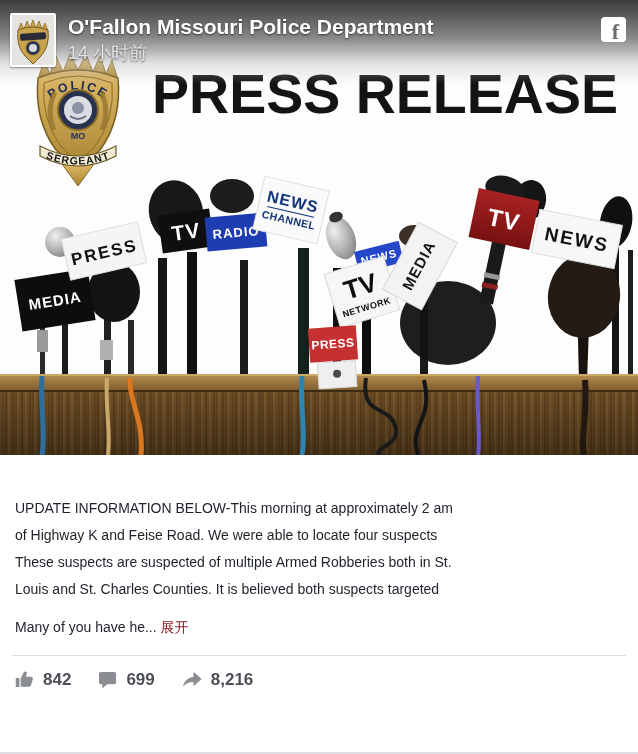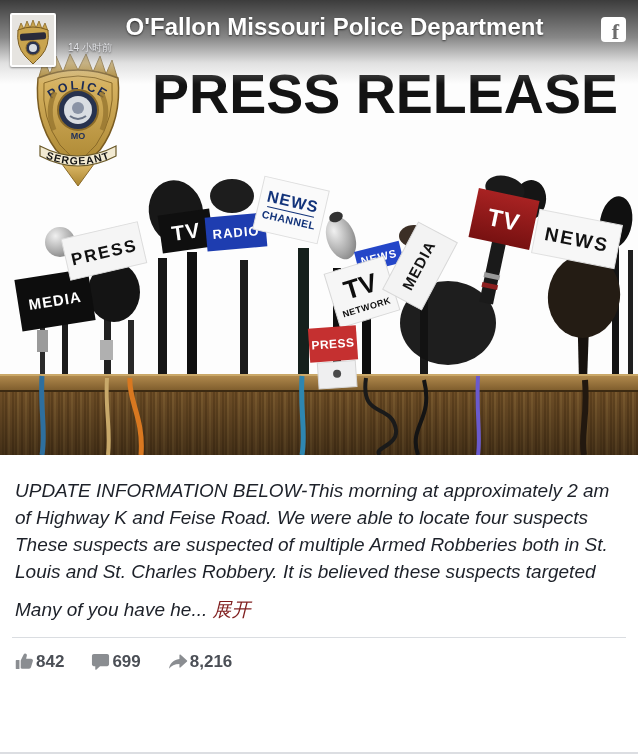--- a/index.html
+++ b/index.html
@@ -7,33 +7,33 @@
   .card { width:638px; height:754px; position:relative; background:#fff; overflow:hidden;
           border-bottom:2px solid #dcdee2; }
   .photo { position:relative; width:638px; height:455px; background:#fdfdfd; cursor:pointer; }
   .photo svg { display:block; }
   .header { position:absolute; top:0; left:0; width:638px; height:84px; padding:13px 12px 0 10px;
             background:linear-gradient(to bottom, rgba(52,52,52,0.96) 0%, rgba(110,110,110,0.82) 45%,
             rgba(190,190,190,0.45) 75%, rgba(255,255,255,0) 100%); display:flex; align-items:flex-start; }
   .avatar { width:46px; height:54px; background:#fff; border:2px solid #fff; border-radius:2px;
             box-shadow:0 1px 2px rgba(0,0,0,0.4); overflow:hidden; flex:0 0 auto; }
   .htext { margin-left:12px; padding-top:3px; flex:1; }
-  .pname { color:#fff; font-size:24px; font-weight:bold; text-shadow:0 1px 2px rgba(0,0,0,0.6); line-height:22px;text-align:center; }
-  .ptime { color:#e3e4e8; font-size:10px; text-shadow:0 1px 2px rgba(0,0,0,0.6); margin-top:3px; }
+  .pname { color:#fff; font-size:21px; font-weight:bold; text-shadow:0 1px 2px rgba(0,0,0,0.6); line-height:22px; }
+  .ptime { color:#e3e4e8; font-size:18px; text-shadow:0 1px 2px rgba(0,0,0,0.6); margin-top:3px; }
   .fbicon { width:25px; height:25px; background:#fff; border-radius:4px; margin-top:4px;
             display:flex; align-items:flex-end; justify-content:center; flex:0 0 auto; }
   .fbicon .f { color:#6d6d6d; font-size:22px; font-weight:bold; line-height:20px; margin-right:-4px;
                font-family:"Liberation Serif", serif; }
-  .body-text { padding:22px 16px 0 15px; color:#1d2129; font-size:19px;font-style:italic; }
+  .body-text { padding:40px 16px 0 15px; color:#1d2129; font-size:14px; }
   .body-text .line { line-height:27px; white-space:nowrap; }
   .more-row { margin-top:11px; line-height:27px; }
   .expand-link { color:#7f1d1d; text-decoration:none; cursor:pointer; }
   .stats { margin:14px 12px 0 12px; border-top:1px solid #dadde1; height:48px;
            display:flex; align-items:center; gap:27px; padding-left:3px; }
-  .stat { display:flex; align-items:center; gap:2px; cursor:pointer; }
+  .stat { display:flex; align-items:center; gap:9px; cursor:pointer; }
   .stat svg { display:block; }
   .stat .num { color:#4b4f56; font-size:17px; font-weight:bold; }
 </style>
 </head>
 <body>
 
 <div class="card">
 
   <div class="photo">
     <svg width="638" height="455" viewBox="0 0 638 455" xmlns="http://www.w3.org/2000/svg">
@@ -234,21 +234,21 @@
         <span class="f">f</span>
       </div>
     </div>
   </div>
 
   <div class="body-text">
     <div>
         <div class="line">UPDATE INFORMATION BELOW-This morning at approximately 2 am</div>
         <div class="line">of Highway K and Feise Road. We were able to locate four suspects</div>
         <div class="line">These suspects are suspected of multiple Armed Robberies both in St.</div>
-        <div class="line">Louis and St. Charles Robbery. It is believed these suspects targeted</div>
+        <div class="line">Louis and St. Charles Counties. It is believed both suspects targeted</div>
       </div>
     <div class="more-row"><span>Many of you have he... </span><a class="expand-link">展开</a></div>
   </div>
 
   <div class="stats">
     <div class="stat">
       <svg width="19" height="19" viewBox="0 0 20 20">
         <path fill="#8a8d91" d="M1.5 8.5h3.2V18H1.5c-.4 0-.7-.3-.7-.7V9.2c0-.4.3-.7.7-.7zM6 17.6V8.9l3.1-6.3c.3-.6.9-1 1.6-1 1 0 1.8.8 1.8 1.8 0 .15-.02.3-.05.44L11.7 7h5.2c1.1 0 2 .9 2 2 0 .2-.03.4-.09.58l-2 6.6c-.26.86-1.05 1.45-1.95 1.45H7.4c-.5 0-1-.17-1.4-.43z"></path>
       </svg>
       <span class="num">842</span>

